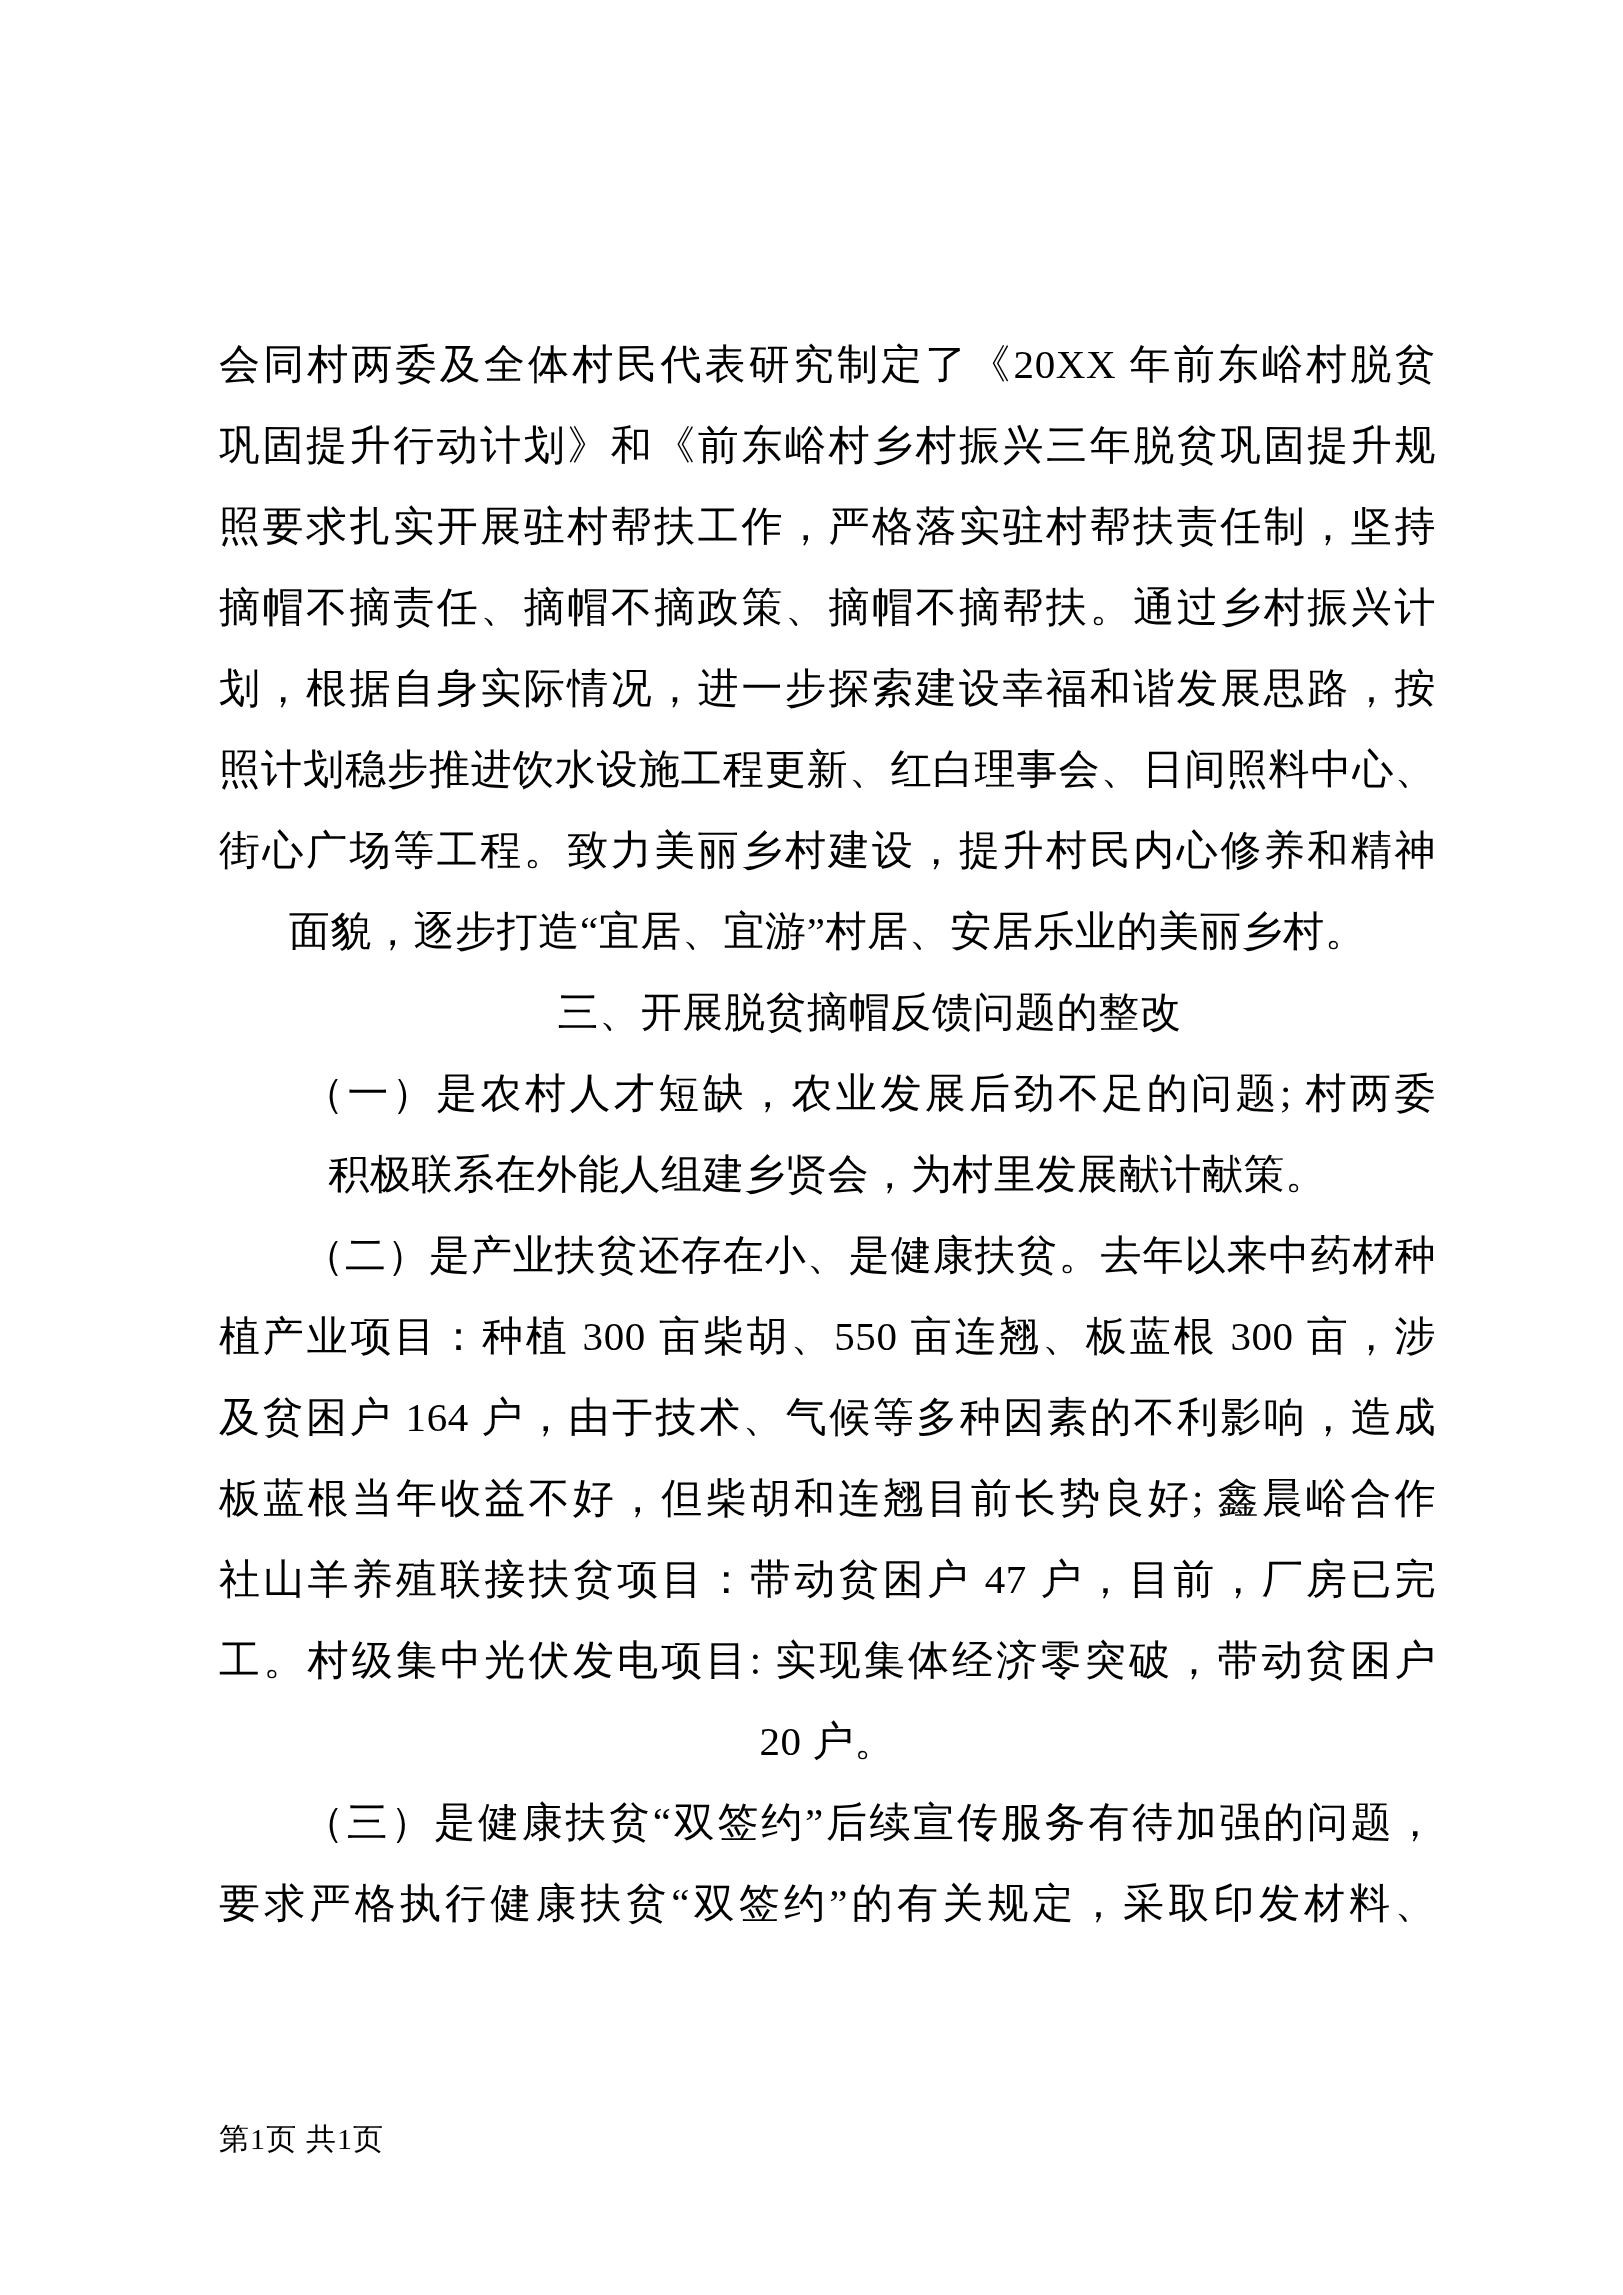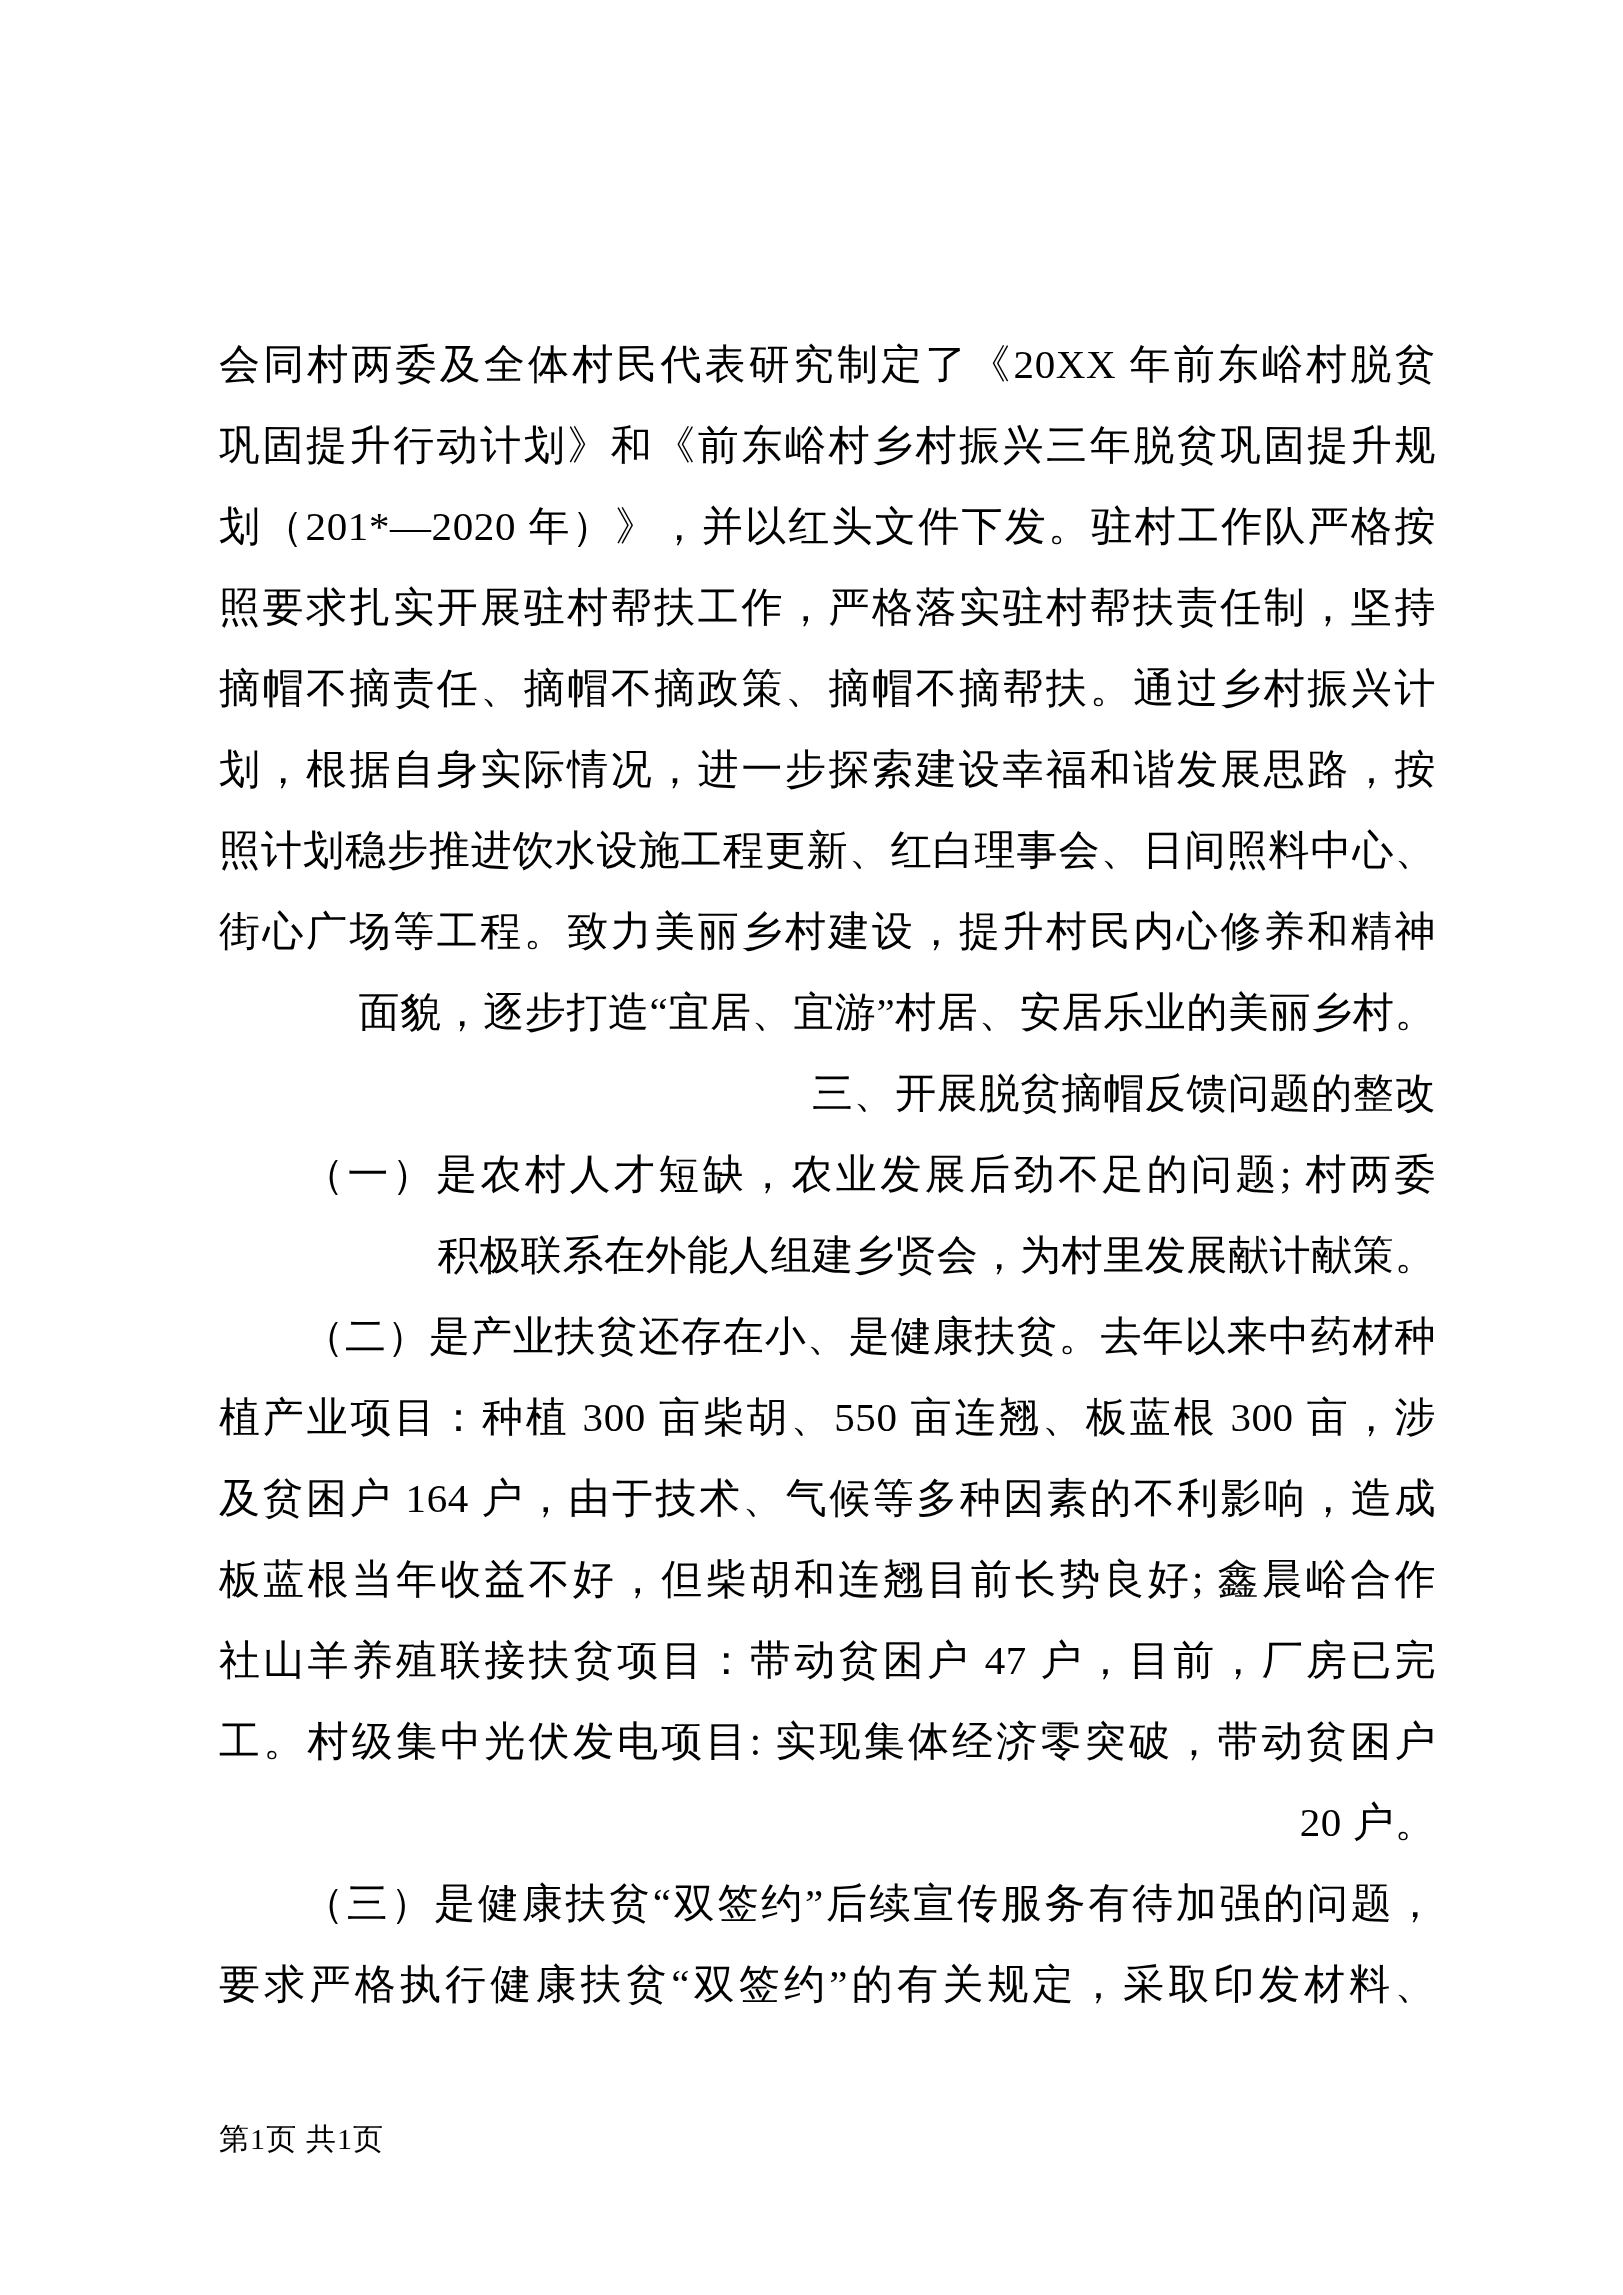--- a/index.html
+++ b/index.html
@@ -22,21 +22,21 @@
     left: 219px;
     top: 324px;
     width: 1217px;
   }
   .line {
     height: 81px;
     line-height: 81px;
     font-size: 41px;
     letter-spacing: 0.6px;
     white-space: nowrap;
-    text-align: right;
+    text-align: center;
   }
   .line.full {
     white-space: normal;
     text-align: justify;
     text-align-last: justify;
   }
   .line.indent {
     padding-left: 84px;
   }
   .footer {
@@ -50,21 +50,20 @@
     letter-spacing: 1.1px;
   }
 </style>
 </head>
 <body>
 
 <div class="page">
   <div class="body-text">
       <div class="line full">会同村两委及全体村民代表研究制定了《20XX 年前东峪村脱贫</div>
       <div class="line full">巩固提升行动计划》和《前东峪村乡村振兴三年脱贫巩固提升规</div>
-      <div class="line full">划（201*—2020 年）》，并以红头文件下发。驻村工作队严格按</div>
       <div class="line full">照要求扎实开展驻村帮扶工作，严格落实驻村帮扶责任制，坚持</div>
       <div class="line full">摘帽不摘责任、摘帽不摘政策、摘帽不摘帮扶。通过乡村振兴计</div>
       <div class="line full">划，根据自身实际情况，进一步探索建设幸福和谐发展思路，按</div>
       <div class="line full">照计划稳步推进饮水设施工程更新、红白理事会、日间照料中心、</div>
       <div class="line full">街心广场等工程。致力美丽乡村建设，提升村民内心修养和精神</div>
       <div class="line">面貌，逐步打造“宜居、宜游”村居、安居乐业的美丽乡村。</div>
       <div class="line indent">三、开展脱贫摘帽反馈问题的整改</div>
       <div class="line indent full">（一）是农村人才短缺，农业发展后劲不足的问题; 村两委</div>
       <div class="line">积极联系在外能人组建乡贤会，为村里发展献计献策。</div>
       <div class="line indent full">（二）是产业扶贫还存在小、是健康扶贫。去年以来中药材种</div>

